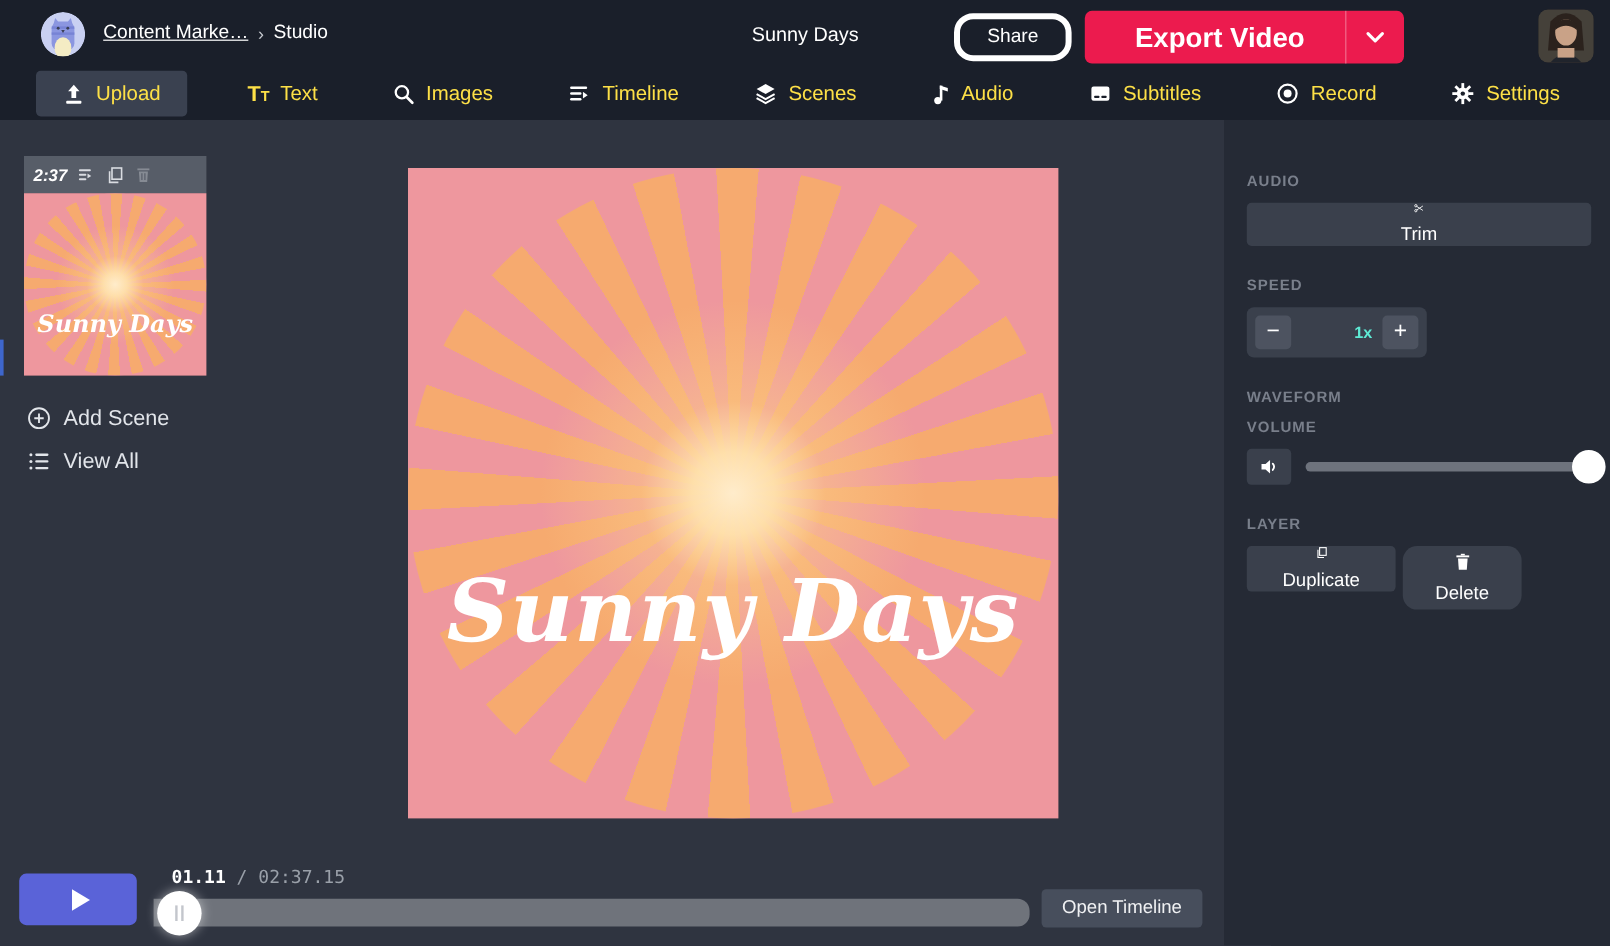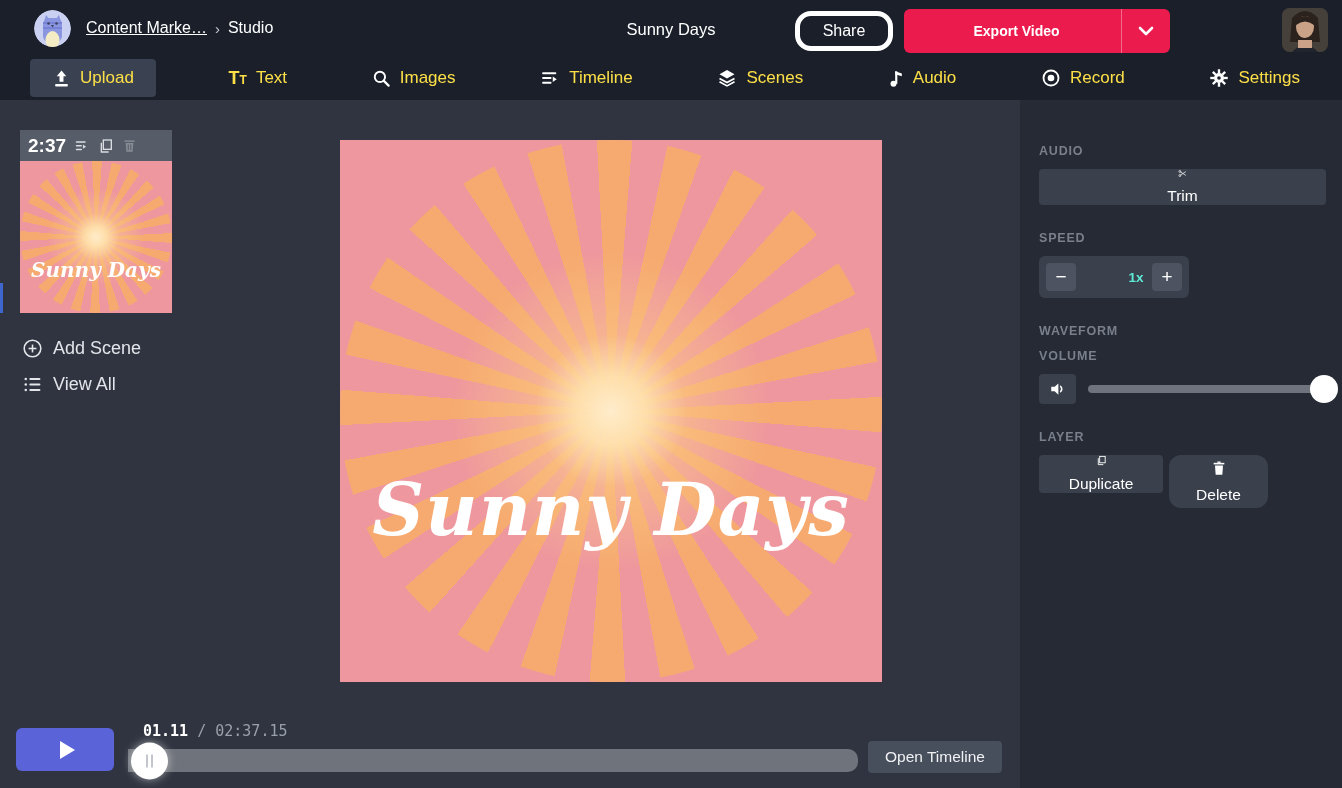--- a/index.html
+++ b/index.html
@@ -10,41 +10,41 @@
   .header { position:absolute; top:0; left:0; width:1342px; height:100px; background:#1a1f2a; z-index:5; }
   .header-row1 { position:absolute; top:0; left:0; right:0; height:56px; }
   .org-avatar { position:absolute; left:34px; top:10px; width:37px; height:37px; border-radius:50%; overflow:hidden; cursor:pointer; }
   .breadcrumb { position:absolute; left:86px; top:19px; font-size:16px; display:flex; gap:8px; align-items:center; }
   .crumb-link { color:#fff; text-decoration:underline; cursor:pointer; }
   .crumb-sep { color:#c7cad0; font-size:15px; }
   .crumb-page { color:#fff; }
   .doc-title { position:absolute; left:50%; transform:translateX(-50%); top:20px; font-size:16.5px; color:#fff; }
   .share-btn { position:absolute; right:449px; top:11px; width:98px; height:40px; border:5px solid #ffffff; border-radius:16px; background:transparent; color:#fff; font-size:16px; display:flex; align-items:center; justify-content:center; cursor:pointer; }
   .export-btn { position:absolute; right:172px; top:9px; width:266px; height:44px; border-radius:6px; background:#ec1b4e; display:flex; align-items:center; cursor:pointer; }
-  .export-label { flex:1; text-align:center; font-size:14px; font-weight:bold; color:#fff; padding-left:8px; }
+  .export-label { flex:1; text-align:center; font-size:23px; font-weight:bold; color:#fff; padding-left:8px; }
   .export-divider { width:1px; height:44px; background:rgba(255,255,255,0.35); }
   .export-caret { width:48px; display:flex; align-items:center; justify-content:center; }
   .profile-pic { position:absolute; right:14px; top:8px; width:46px; height:44px; border-radius:8px; overflow:hidden; cursor:pointer; background:#3b3731; }
 
   
   .toolbar { position:absolute; top:56px; left:0; right:0; height:44px; display:flex; align-items:center; justify-content:space-between; padding:0 30px 0 30px; }
   .tool-item { display:flex; align-items:center; gap:9px; color:#fde047; font-size:17px; cursor:pointer; padding:8px 12px; border-radius:4px; white-space:nowrap; }
   .tool-item.active { background:#3a4150; padding:9px 22px; }
   .tool-item svg { display:block; }
   .ticon { font-weight:bold; font-size:18px; line-height:1; }
   .ticon small { font-size:12px; font-weight:bold; }
 
   
   .main { position:absolute; top:100px; left:0; width:1020px; bottom:0; background:#2f3440; }
   .scroll-indicator { position:absolute; left:0; top:183px; width:3px; height:30px; background:#3e66cc; }
 
   
   .scene-card { position:absolute; left:20px; top:30px; width:152px; cursor:pointer; }
   .scene-head { height:31px; background:#575d68; display:flex; align-items:center; padding:0 8px; gap:0; }
-  .scene-time { font-size:19px; font-weight:bold; color:#fff; margin-right:0; }
+  .scene-time { font-size:14px; font-weight:bold; color:#fff; margin-right:0;font-style:italic; }
   .scene-head .mini-icon { margin-left:8px; cursor:pointer; display:flex; }
   .scene-thumb { position:relative; width:152px; height:152px; overflow:hidden; }
   .add-scene, .view-all { position:absolute; left:22px; display:flex; align-items:center; gap:10px; font-size:18px; color:#e2e5ea; cursor:pointer; }
   .add-scene { top:238px; }
   .view-all { top:274px; }
 
   
   .canvas { position:absolute; left:340px; top:40px; width:542px; height:542px; background:#ee979e; overflow:hidden; cursor:pointer; }
   .burst { position:absolute; left:0; top:0; width:100%; height:100%; border-radius:50%;
     background:repeating-conic-gradient(from -3deg, #f6aa6f 0deg 7.5deg, #ee979e 7.5deg 15deg); }
@@ -169,20 +169,28 @@
       </svg>
       <span>Scenes</span>
     </div>
     <div class="tool-item">
       <svg width="16" height="20" viewBox="0 0 18 24">
         <circle cx="6" cy="19" r="3.6" fill="#fff"></circle>
         <rect x="8" y="4" width="2.6" height="15" fill="#fff"></rect>
         <path d="M8 4 L16 6.5 L16 10 L8 7.5 Z" fill="#fff"></path>
       </svg>
       <span>Audio</span>
+    </div>
+    <div class="tool-item">
+      <svg width="20" height="18" viewBox="0 0 24 24">
+        <rect x="2" y="4" width="20" height="16" rx="2.5" fill="#fff"></rect>
+        <rect x="5" y="14.5" width="6" height="2.4" rx="1" fill="#1a1f2a"></rect>
+        <rect x="13" y="14.5" width="6" height="2.4" rx="1" fill="#1a1f2a"></rect>
+      </svg>
+      <span>Subtitles</span>
     </div>
     <div class="tool-item">
       <svg width="20" height="20" viewBox="0 0 24 24">
         <circle cx="12" cy="12" r="9" fill="none" stroke="#fff" stroke-width="2.2"></circle>
         <circle cx="12" cy="12" r="4" fill="#fff"></circle>
       </svg>
       <span>Record</span>
     </div>
     <div class="tool-item">
       <svg width="20" height="20" viewBox="0 0 24 24">

